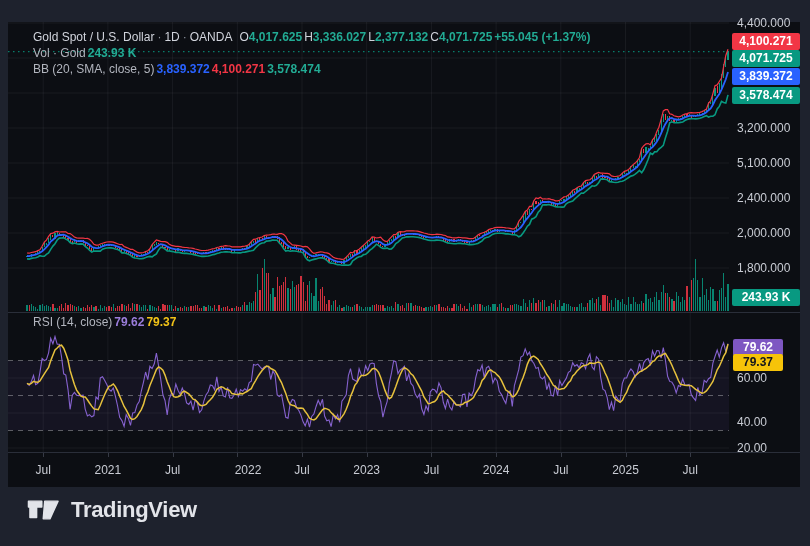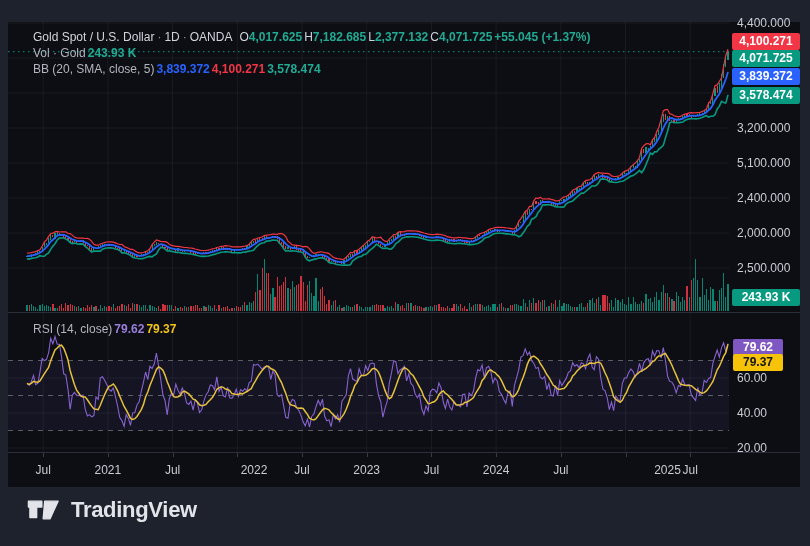--- a/index.html
+++ b/index.html
@@ -98,83 +98,83 @@
     <div class="hsep" style="top:290px"></div>
     <div class="hsep" style="top:430px"></div>
 
     <div class="legend" style="top:8px">
       <span class="k">Gold Spot / U.S. Dollar</span>
       <span class="sep">·</span>
       <span class="k">1D</span>
       <span class="sep">·</span>
       <span class="k">OANDA</span>
       <span class="grp"><span class="k">O</span><span class="v">4,017.625</span></span>
-      <span><span class="k">H</span><span class="v">7,182.685</span></span>
+      <span><span class="k">H</span><span class="v">3,336.027</span></span>
       <span><span class="k">L</span><span class="v">2,377.132</span></span>
       <span><span class="k">C</span><span class="v">4,071.725</span></span>
       <span class="v">+55.045 (+1.37%)</span>
     </div>
 
     <div class="legend" style="top:24px">
       <span class="dim">Vol · Gold</span>
       <span class="v">243.93 K</span>
     </div>
 
     <div class="legend" style="top:40px">
       <span class="dim">BB (20, SMA, close, 5)</span>
       <span class="vb">3,839.372</span>
       <span class="vr">4,100.271</span>
       <span class="vg">3,578.474</span>
     </div>
 
-    <div class="legend" style="top:300px">
+    <div class="legend" style="top:293px">
       <span class="dim">RSI (14, close)</span>
       <span class="vp">79.62</span>
       <span class="vy">79.37</span>
     </div>
 
     <div id="price-axis">
         <div class="tick" style="top: -6px;">4,400.000</div>
         <div class="tick" style="top: 29px;">4,000.000</div>
         <div class="tick" style="top: 99px;">3,200.000</div>
         <div class="tick" style="top: 134px;">5,100.000</div>
         <div class="tick" style="top: 169px;">2,400.000</div>
         <div class="tick" style="top: 204px;">2,000.000</div>
-        <div class="tick" style="top: 239px;">2,500.000</div>
+        <div class="tick" style="top: 239px;">1,800.000</div>
         <div class="tick" style="top: 349px;">60.00</div>
-        <div class="tick" style="top: 384px;">40.00</div>
+        <div class="tick" style="top: 393px;">40.00</div>
         <div class="tick" style="top: 419px;">20.00</div>
         <div class="badge" style="background: rgb(242, 54, 69); top: 11px;">4,100.271</div>
         <div class="badge" style="background: rgb(8, 153, 129); top: 28px;">4,071.725</div>
         <div class="badge" style="background: rgb(41, 98, 255); top: 46px;">3,839.372</div>
         <div class="badge" style="background: rgb(8, 153, 129); top: 65px;">3,578.474</div>
         <div class="badge" style="background: rgb(8, 153, 129); top: 267px;">243.93 K</div>
         <div class="badge small" style="background: rgb(126, 87, 194); top: 317px;">79.62</div>
         <div class="badge small yellow" style="background: rgb(246, 195, 9); top: 332px;">79.37</div>
       </div>
     <div id="time-axis">
         <div class="tlabel" style="left: 35.176px;">Jul</div>
         <div class="tstub" style="left: 35.176px;"></div>
         <div class="tlabel" style="left: 99.88px;">2021</div>
         <div class="tstub" style="left: 99.88px;"></div>
         <div class="tlabel" style="left: 164.584px;">Jul</div>
         <div class="tstub" style="left: 164.584px;"></div>
-        <div class="tlabel" style="left: 246px;">2022</div>
+        <div class="tlabel" style="left: 240px;">2022</div>
         <div class="tstub" style="left: 229.288px;"></div>
         <div class="tlabel" style="left: 293.992px;">Jul</div>
         <div class="tstub" style="left: 293.992px;"></div>
         <div class="tlabel" style="left: 358.696px;">2023</div>
         <div class="tstub" style="left: 358.696px;"></div>
         <div class="tlabel" style="left: 423.4px;">Jul</div>
         <div class="tstub" style="left: 423.4px;"></div>
         <div class="tlabel" style="left: 488.104px;">2024</div>
         <div class="tstub" style="left: 488.104px;"></div>
         <div class="tlabel" style="left: 552.808px;">Jul</div>
         <div class="tstub" style="left: 552.808px;"></div>
-        <div class="tlabel" style="left: 617.512px; margin-left: 42px;">2025</div>
+        <div class="tlabel" style="left: 617.512px;">2025</div>
         <div class="tstub" style="left: 617.512px;"></div>
         <div class="tlabel" style="left: 682.216px;">Jul</div>
         <div class="tstub" style="left: 682.216px;"></div>
       </div>
   </div>
 
   <div class="brand">
     <svg width="34" height="26" viewBox="0 0 46 34">
       <g fill="#e2e4e9" stroke="#e2e4e9" stroke-width="2" stroke-linejoin="round">
         <polygon points="2,5 20,5 20,13 13,13 13,27 4,27 4,13 2,13"></polygon>

